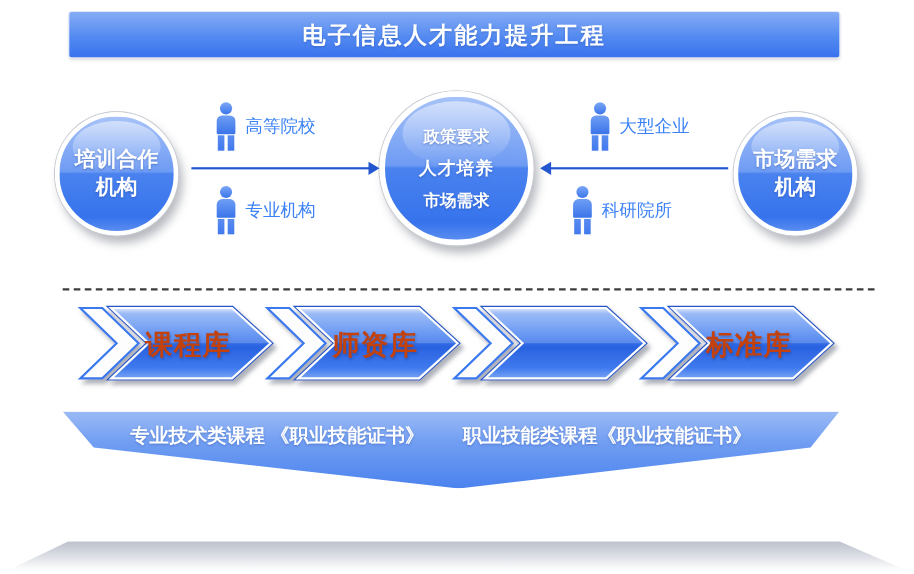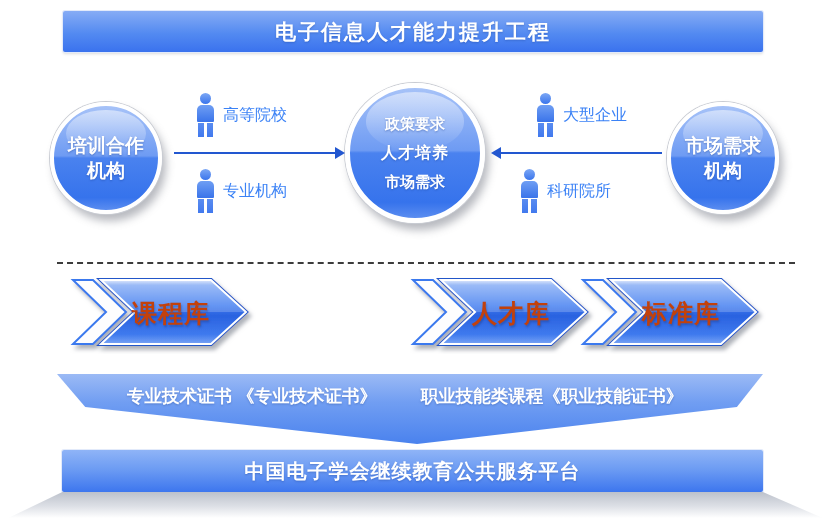--- a/index.html
+++ b/index.html
@@ -207,49 +207,56 @@
       <g filter="url(#libShadow)">
         <path d="M3,4 L23,4 L56,36 L23,68 L3,68 L36,36 Z" fill="#fdfdfe" stroke="#3b79ee" stroke-width="2"></path>
         <path d="M31,4 L141,4 L176,36 L141,68 L31,68 L65,36 Z" fill="none" stroke="#2456c8" stroke-width="4"></path>
         <path d="M31,4 L141,4 L176,36 L141,68 L31,68 L65,36 Z" fill="url(#libGrad)" stroke="#ffffff" stroke-width="2"></path>
         <path d="M31,4 L141,4 L176,36 L65,36 Z" fill="#ffffff" opacity="0.2"></path>
       </g>
     </svg>
     <span class="lib-label">课程库</span>
   </div>
 
+  <div class="lib i2">
+    <svg width="186" height="78" viewBox="0 0 186 78">
+      <g filter="url(#libShadow)">
+        <path d="M3,4 L23,4 L56,36 L23,68 L3,68 L36,36 Z" fill="#fdfdfe" stroke="#3b79ee" stroke-width="2"></path>
+        <path d="M31,4 L141,4 L176,36 L141,68 L31,68 L65,36 Z" fill="none" stroke="#2456c8" stroke-width="4"></path>
+        <path d="M31,4 L141,4 L176,36 L141,68 L31,68 L65,36 Z" fill="url(#libGrad)" stroke="#ffffff" stroke-width="2"></path>
+        <path d="M31,4 L141,4 L176,36 L65,36 Z" fill="#ffffff" opacity="0.2"></path>
+      </g>
+    </svg>
+    <span class="lib-label">师资库</span>
+  </div>
 
   <div class="lib i3">
     <svg width="186" height="78" viewBox="0 0 186 78">
       <g filter="url(#libShadow)">
         <path d="M3,4 L23,4 L56,36 L23,68 L3,68 L36,36 Z" fill="#fdfdfe" stroke="#3b79ee" stroke-width="2"></path>
         <path d="M31,4 L141,4 L176,36 L141,68 L31,68 L65,36 Z" fill="none" stroke="#2456c8" stroke-width="4"></path>
         <path d="M31,4 L141,4 L176,36 L141,68 L31,68 L65,36 Z" fill="url(#libGrad)" stroke="#ffffff" stroke-width="2"></path>
         <path d="M31,4 L141,4 L176,36 L65,36 Z" fill="#ffffff" opacity="0.2"></path>
       </g>
     </svg>
-    <span class="lib-label">人才库</span>
   </div>
 
   <div class="lib i4">
     <svg width="186" height="78" viewBox="0 0 186 78">
       <g filter="url(#libShadow)">
         <path d="M3,4 L23,4 L56,36 L23,68 L3,68 L36,36 Z" fill="#fdfdfe" stroke="#3b79ee" stroke-width="2"></path>
         <path d="M31,4 L141,4 L176,36 L141,68 L31,68 L65,36 Z" fill="none" stroke="#2456c8" stroke-width="4"></path>
         <path d="M31,4 L141,4 L176,36 L141,68 L31,68 L65,36 Z" fill="url(#libGrad)" stroke="#ffffff" stroke-width="2"></path>
         <path d="M31,4 L141,4 L176,36 L65,36 Z" fill="#ffffff" opacity="0.2"></path>
       </g>
     </svg>
     <span class="lib-label">标准库</span>
   </div>
 
   <div class="funnel">
-    <span class="f-left">专业技术证书 《专业技术证书》</span>
+    <span class="f-left">专业技术类课程 《职业技能证书》</span>
     <span class="f-right">职业技能类课程《职业技能证书》</span>
   </div>
 
-  <div class="banner-bottom">
-    <span>中国电子学会继续教育公共服务平台</span>
-  </div>
 
   <div class="pedestal"></div>
 
 </div>
 
 </body></html>

